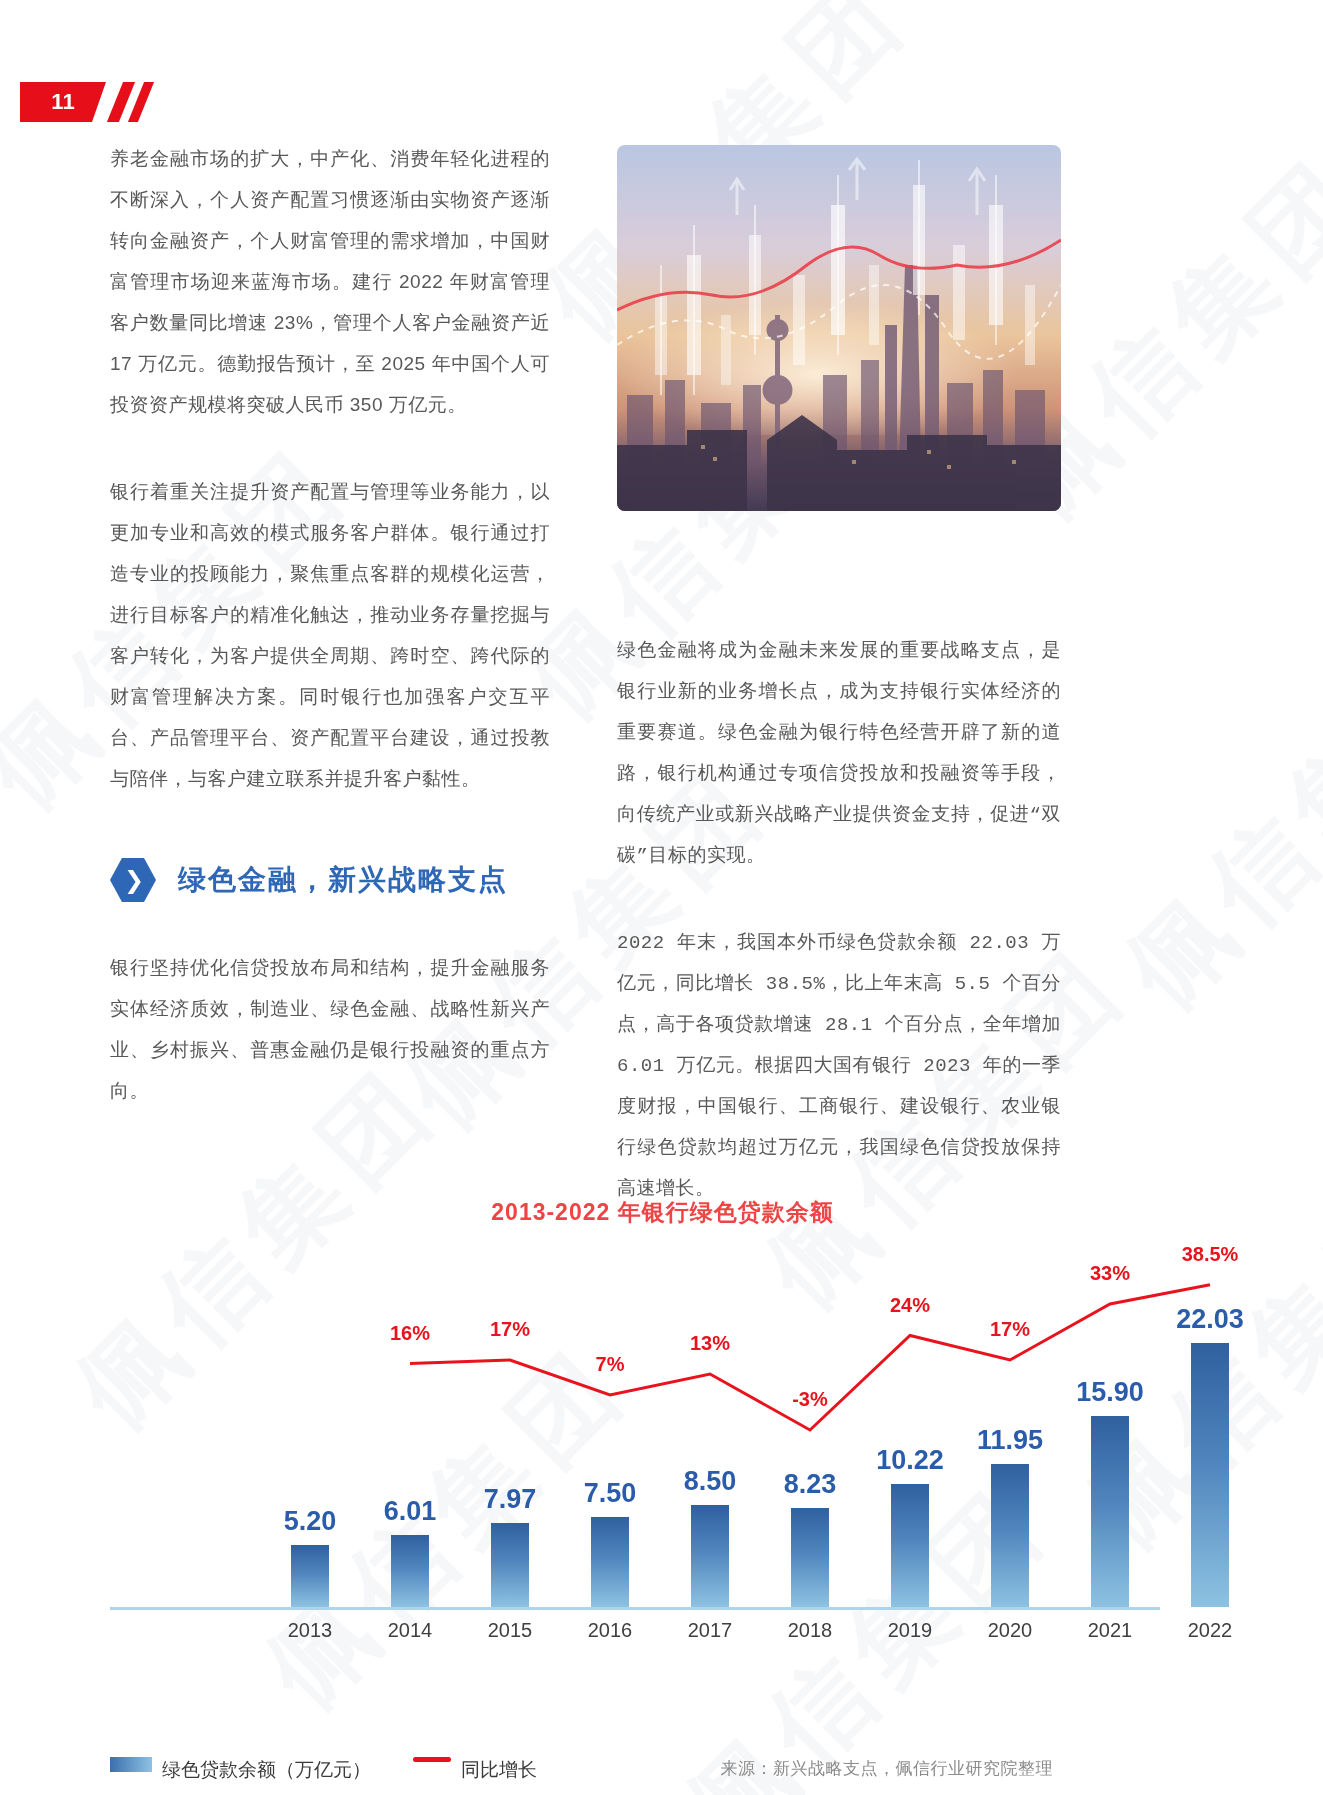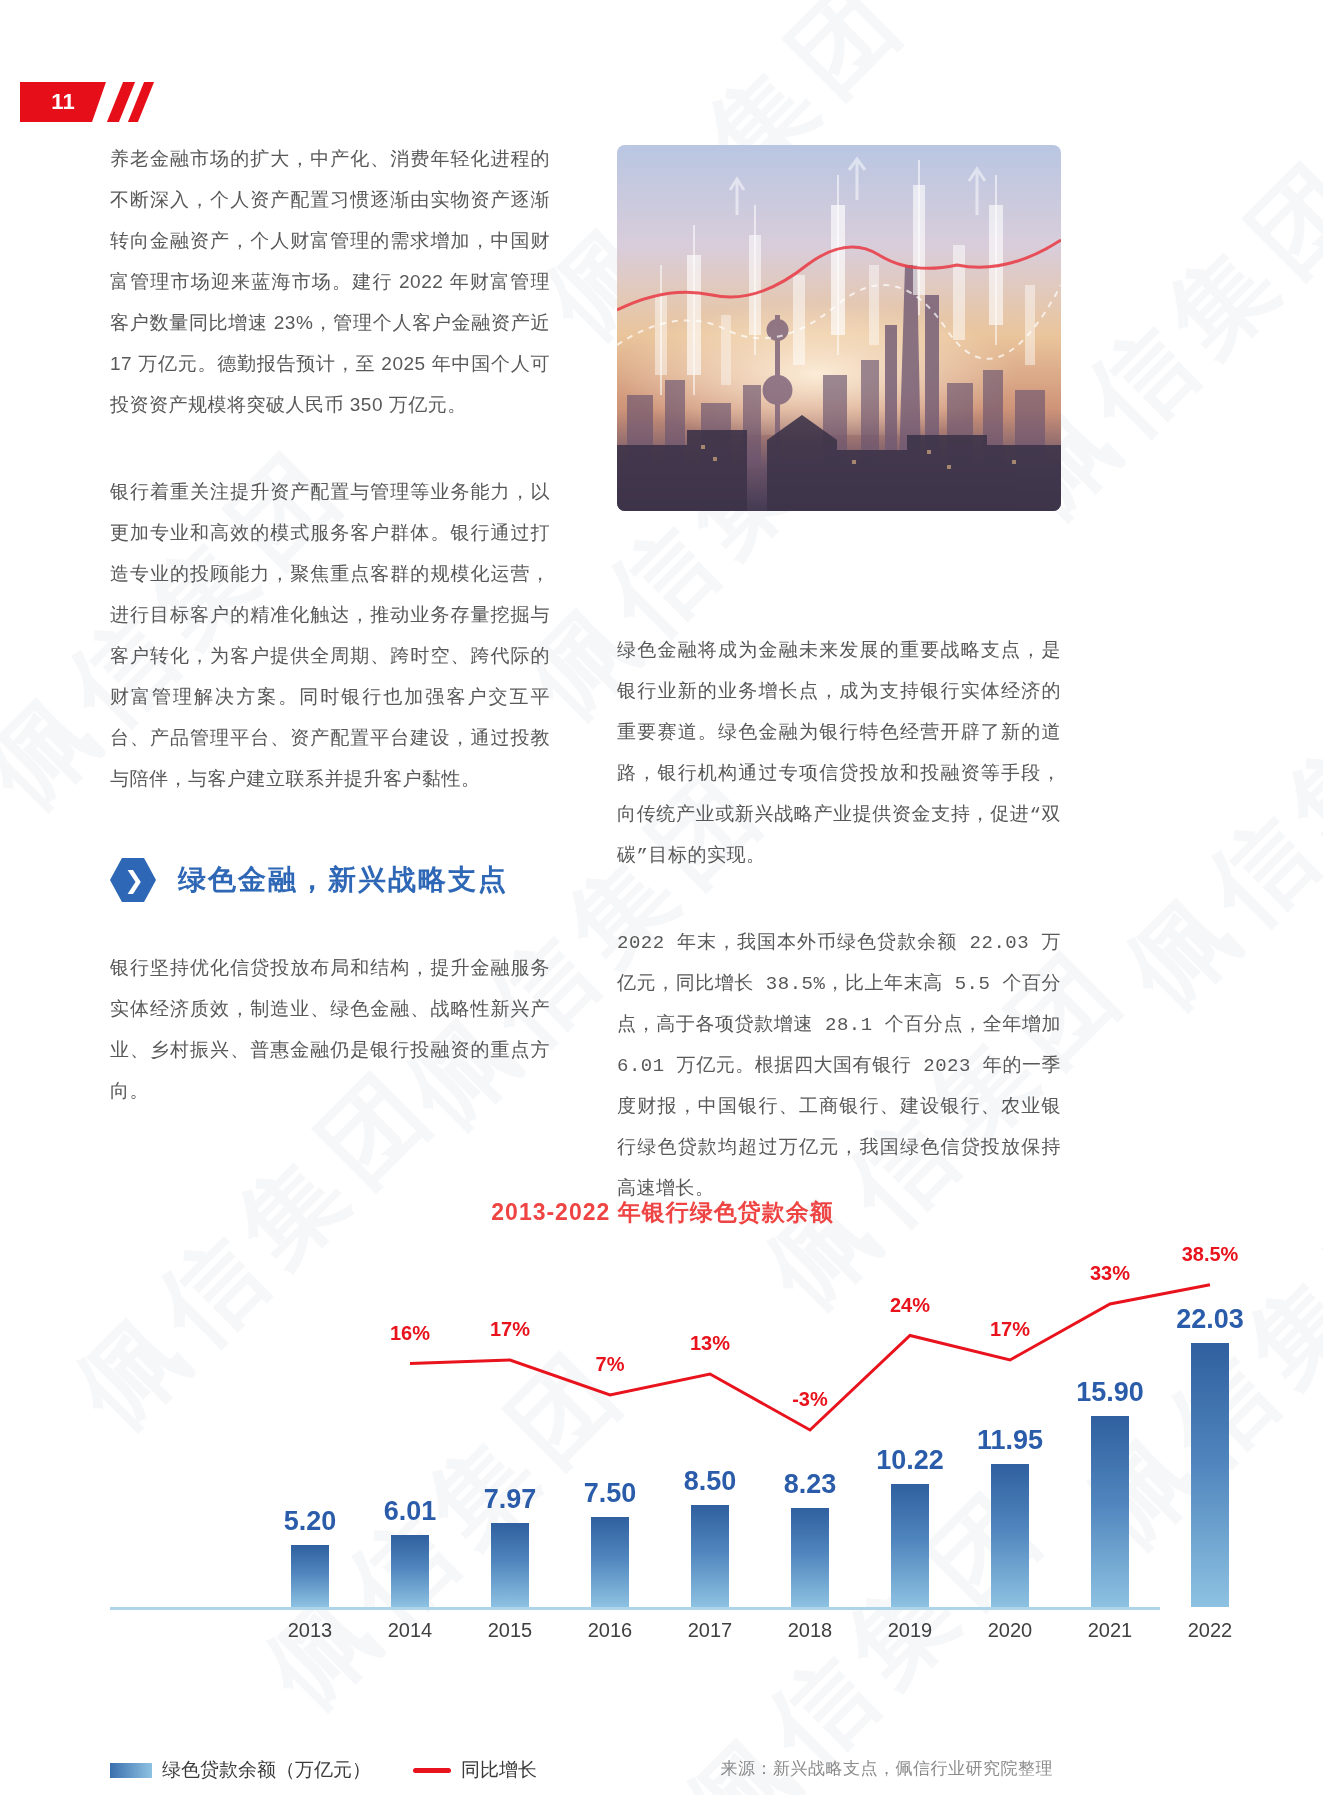--- a/index.html
+++ b/index.html
@@ -67,21 +67,21 @@
   .axis{position:absolute;left:0;top:422px;width:1050px;height:3px;background:#aed4ea;}
   .years{position:absolute;left:150px;top:434px;width:1000px;display:flex;}
   .year{width:100px;text-align:center;font-size:20px;color:#3f3f3f;}
   .line-svg{position:absolute;left:150px;top:0;width:1000px;height:300px;overflow:visible;pointer-events:none;}
   .pct-layer{position:absolute;left:150px;top:0;width:1000px;height:300px;pointer-events:none;}
   .pct{
     position:absolute;transform:translateX(-50%);font-size:20px;font-weight:bold;color:#e8131c;
     white-space:nowrap;
   }
   
-  .legend{position:absolute;left:0;top:572px;display:flex;align-items:center;}
+  .legend{position:absolute;left:0;top:572px;display:flex;align-items:flex-start;}
   .swatch-bar{width:42px;height:15px;background:linear-gradient(90deg,#3a6fae,#8ec2e2);margin-right:10px;}
   .legend-label{font-size:19px;color:#3a3a3a;}
   .swatch-line{width:38px;height:5px;background:#e8131c;border-radius:3px;margin:0 10px 0 42px;}
   .source{position:absolute;right:162px;top:572px;font-size:17px;color:#8c8c8c;letter-spacing:0.5px;}
 </style>
 </head>
 <body>
 
 <span class="wm" style="left:500px;top:90px">佩信集团</span>
 <span class="wm" style="left:-60px;top:560px">佩信集团</span>

